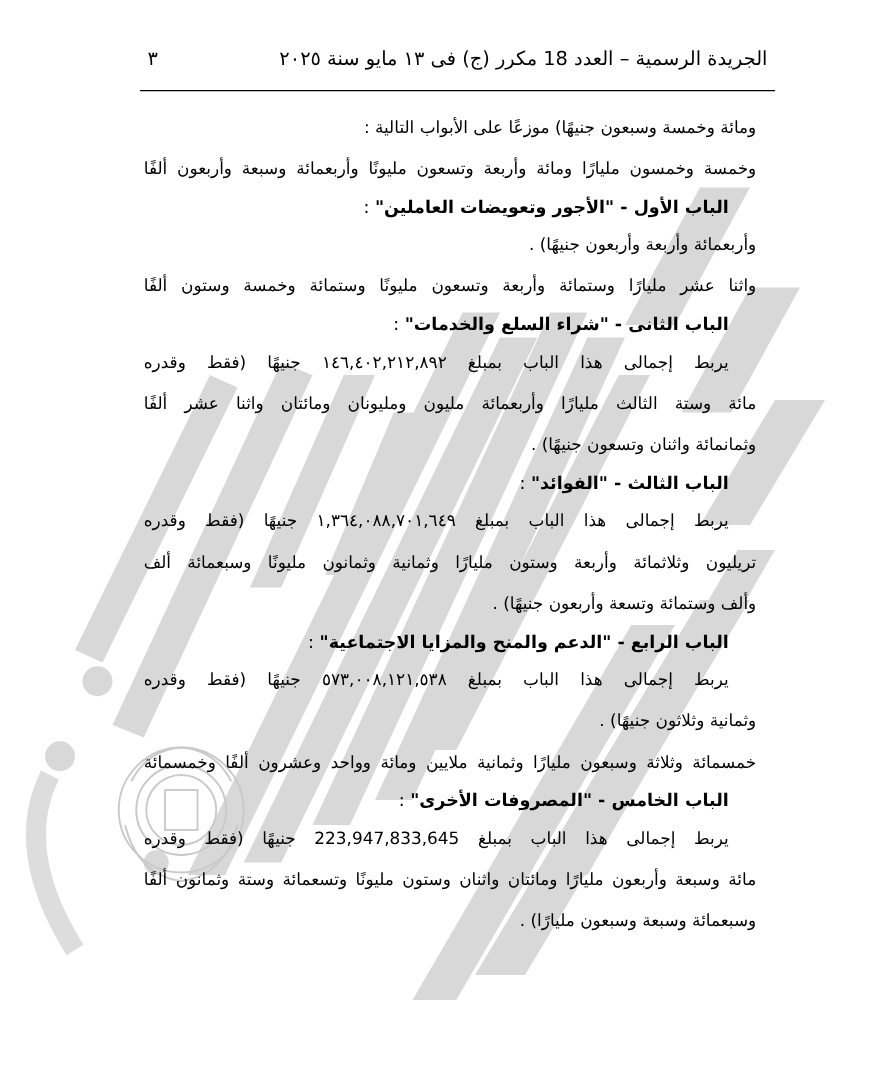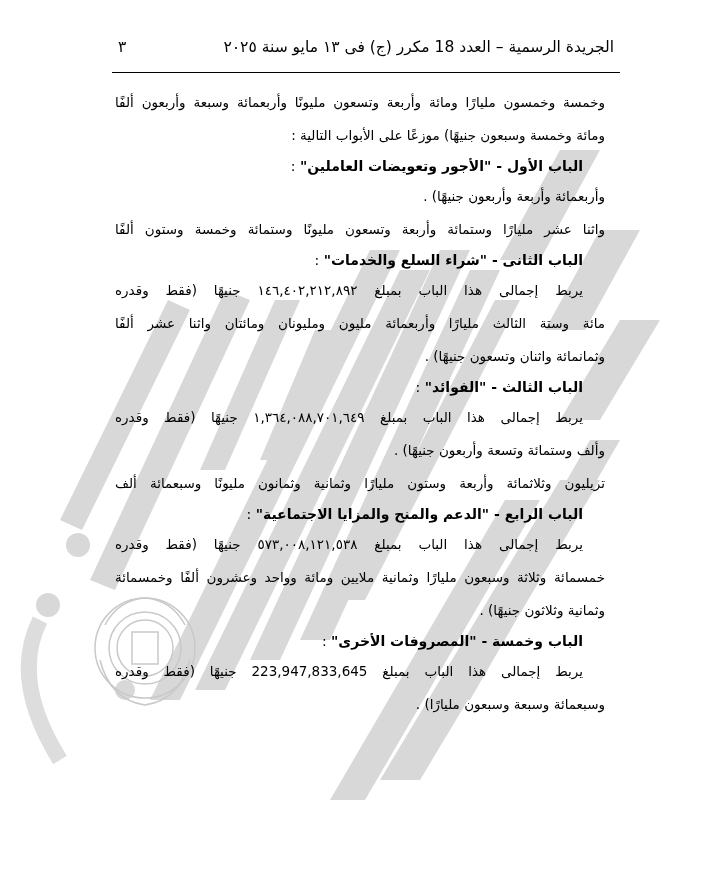--- a/index.html
+++ b/index.html
@@ -143,50 +143,51 @@
   </svg>
 
   <div class="header">
     <span class="header-title">الجريدة الرسمية – العدد 18 مكرر (ج) فى ١٣ مايو سنة ٢٠٢٥</span>
     <span class="header-page">٣</span>
   </div>
   <div class="header-rule"></div>
 
   <div class="content">
 
+    <div class="line last">ومائة وخمسة وسبعون جنيهًا) موزعًا على الأبواب التالية :</div>
     <div class="line">وخمسة وخمسون مليارًا ومائة وأربعة وتسعون مليونًا وأربعمائة وسبعة وأربعون ألفًا</div>
-    <div class="line last">ومائة وخمسة وسبعون جنيهًا) موزعًا على الأبواب التالية :</div>
 
     <div class="heading">
       <span>الباب الأول - </span><span class="quote-title">"الأجور وتعويضات العاملين"</span><span class="colon"> :</span>
     </div>
     <div class="line last">وأربعمائة وأربعة وأربعون جنيهًا) .</div>
     <div class="line">واثنا عشر مليارًا وستمائة وأربعة وتسعون مليونًا وستمائة وخمسة وستون ألفًا</div>
 
     <div class="heading">
       <span>الباب الثانى - </span><span class="quote-title">"شراء السلع والخدمات"</span><span class="colon"> :</span>
     </div>
     <div class="line indent">يربط إجمالى هذا الباب بمبلغ ١٤٦,٤٠٢,٢١٢,٨٩٢ جنيهًا (فقط وقدره</div>
     <div class="line">مائة وستة الثالث مليارًا وأربعمائة مليون ومليونان ومائتان واثنا عشر ألفًا</div>
     <div class="line last">وثمانمائة واثنان وتسعون جنيهًا) .</div>
 
     <div class="heading">
       <span>الباب الثالث - </span><span class="quote-title">"الفوائد"</span><span class="colon"> :</span>
     </div>
     <div class="line indent">يربط إجمالى هذا الباب بمبلغ ١,٣٦٤,٠٨٨,٧٠١,٦٤٩ جنيهًا (فقط وقدره</div>
+    <div class="line">تريليون وثلاثمائة وأربعة وستون مليارًا وثمانية وثمانون مليونًا وسبعمائة ألف</div>
     <div class="line last">وألف وستمائة وتسعة وأربعون جنيهًا) .</div>
-    <div class="line">تريليون وثلاثمائة وأربعة وستون مليارًا وثمانية وثمانون مليونًا وسبعمائة ألف</div>
 
     <div class="heading">
       <span>الباب الرابع - </span><span class="quote-title">"الدعم والمنح والمزايا الاجتماعية"</span><span class="colon"> :</span>
     </div>
     <div class="line indent">يربط إجمالى هذا الباب بمبلغ ٥٧٣,٠٠٨,١٢١,٥٣٨ جنيهًا (فقط وقدره</div>
+    <div class="line last">وثمانية وثلاثون جنيهًا) .</div>
     <div class="line">خمسمائة وثلاثة وسبعون مليارًا وثمانية ملايين ومائة وواحد وعشرون ألفًا وخمسمائة</div>
-    <div class="line last">وثمانية وثلاثون جنيهًا) .</div>
 
     <div class="heading">
-      <span>الباب وخمسة - </span><span class="quote-title">"المصروفات الأخرى"</span><span class="colon"> :</span>
+      <span>الباب الخامس - </span><span class="quote-title">"المصروفات الأخرى"</span><span class="colon"> :</span>
     </div>
     <div class="line indent">يربط إجمالى هذا الباب بمبلغ 223,947,833,645 جنيهًا (فقط وقدره</div>
+    <div class="line">مائة وسبعة وأربعون مليارًا ومائتان واثنان وستون مليونًا وتسعمائة وستة وثمانون ألفًا</div>
     <div class="line last">وسبعمائة وسبعة وسبعون مليارًا) .</div>
 
   </div>
 </div>
 
 </body></html>

